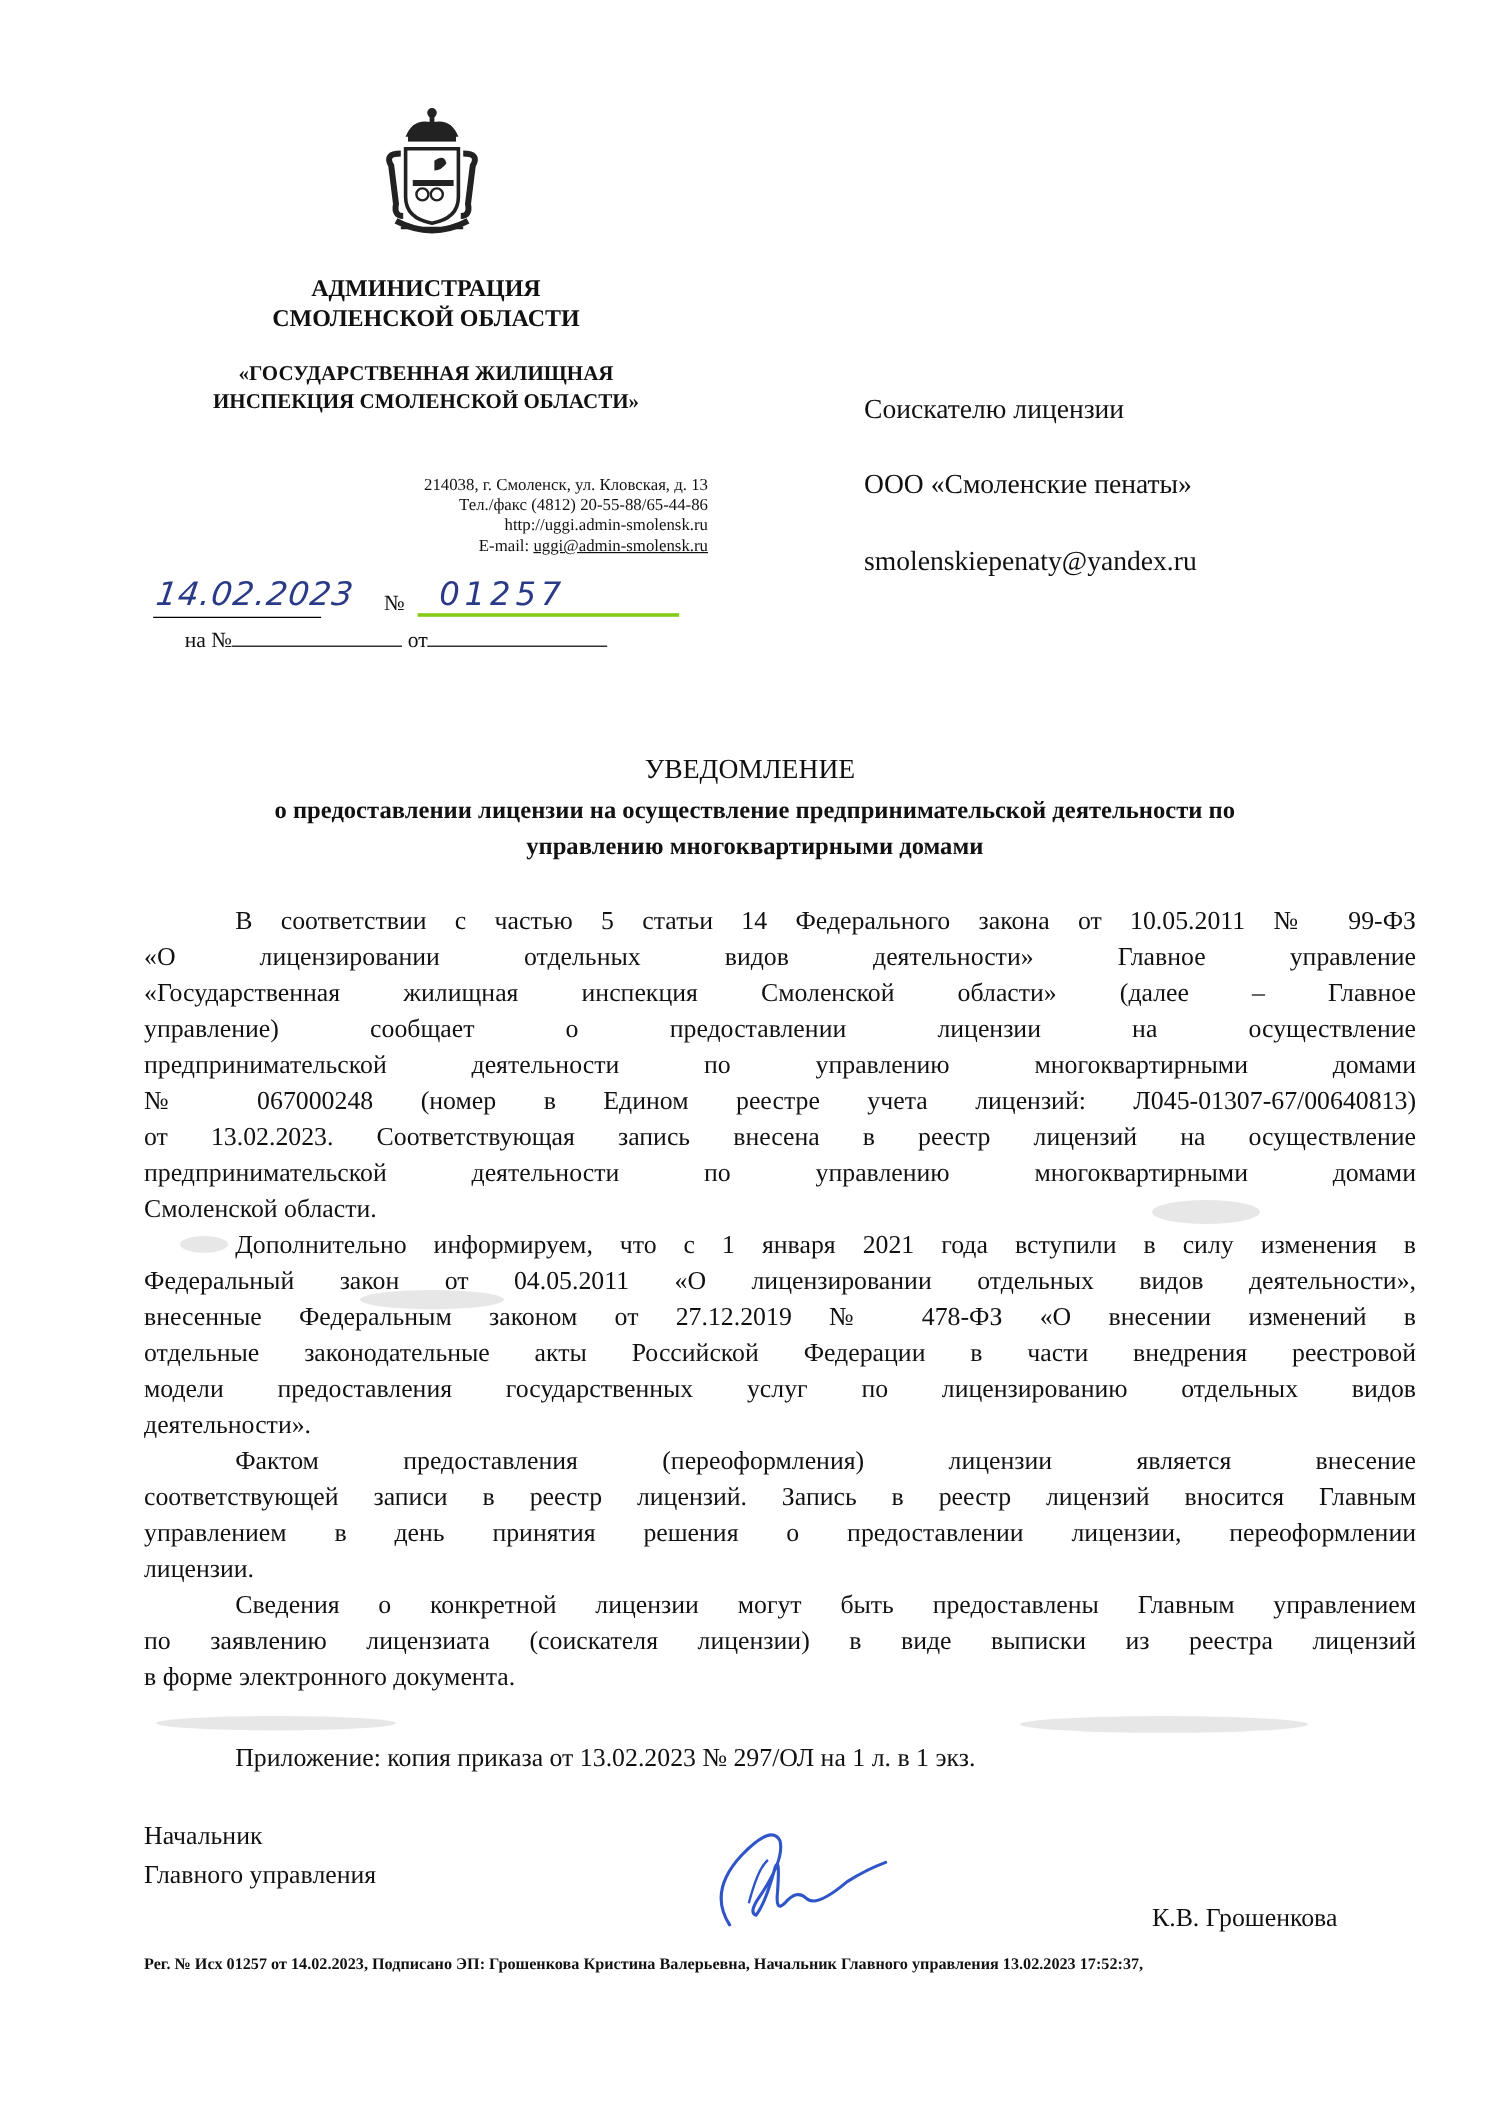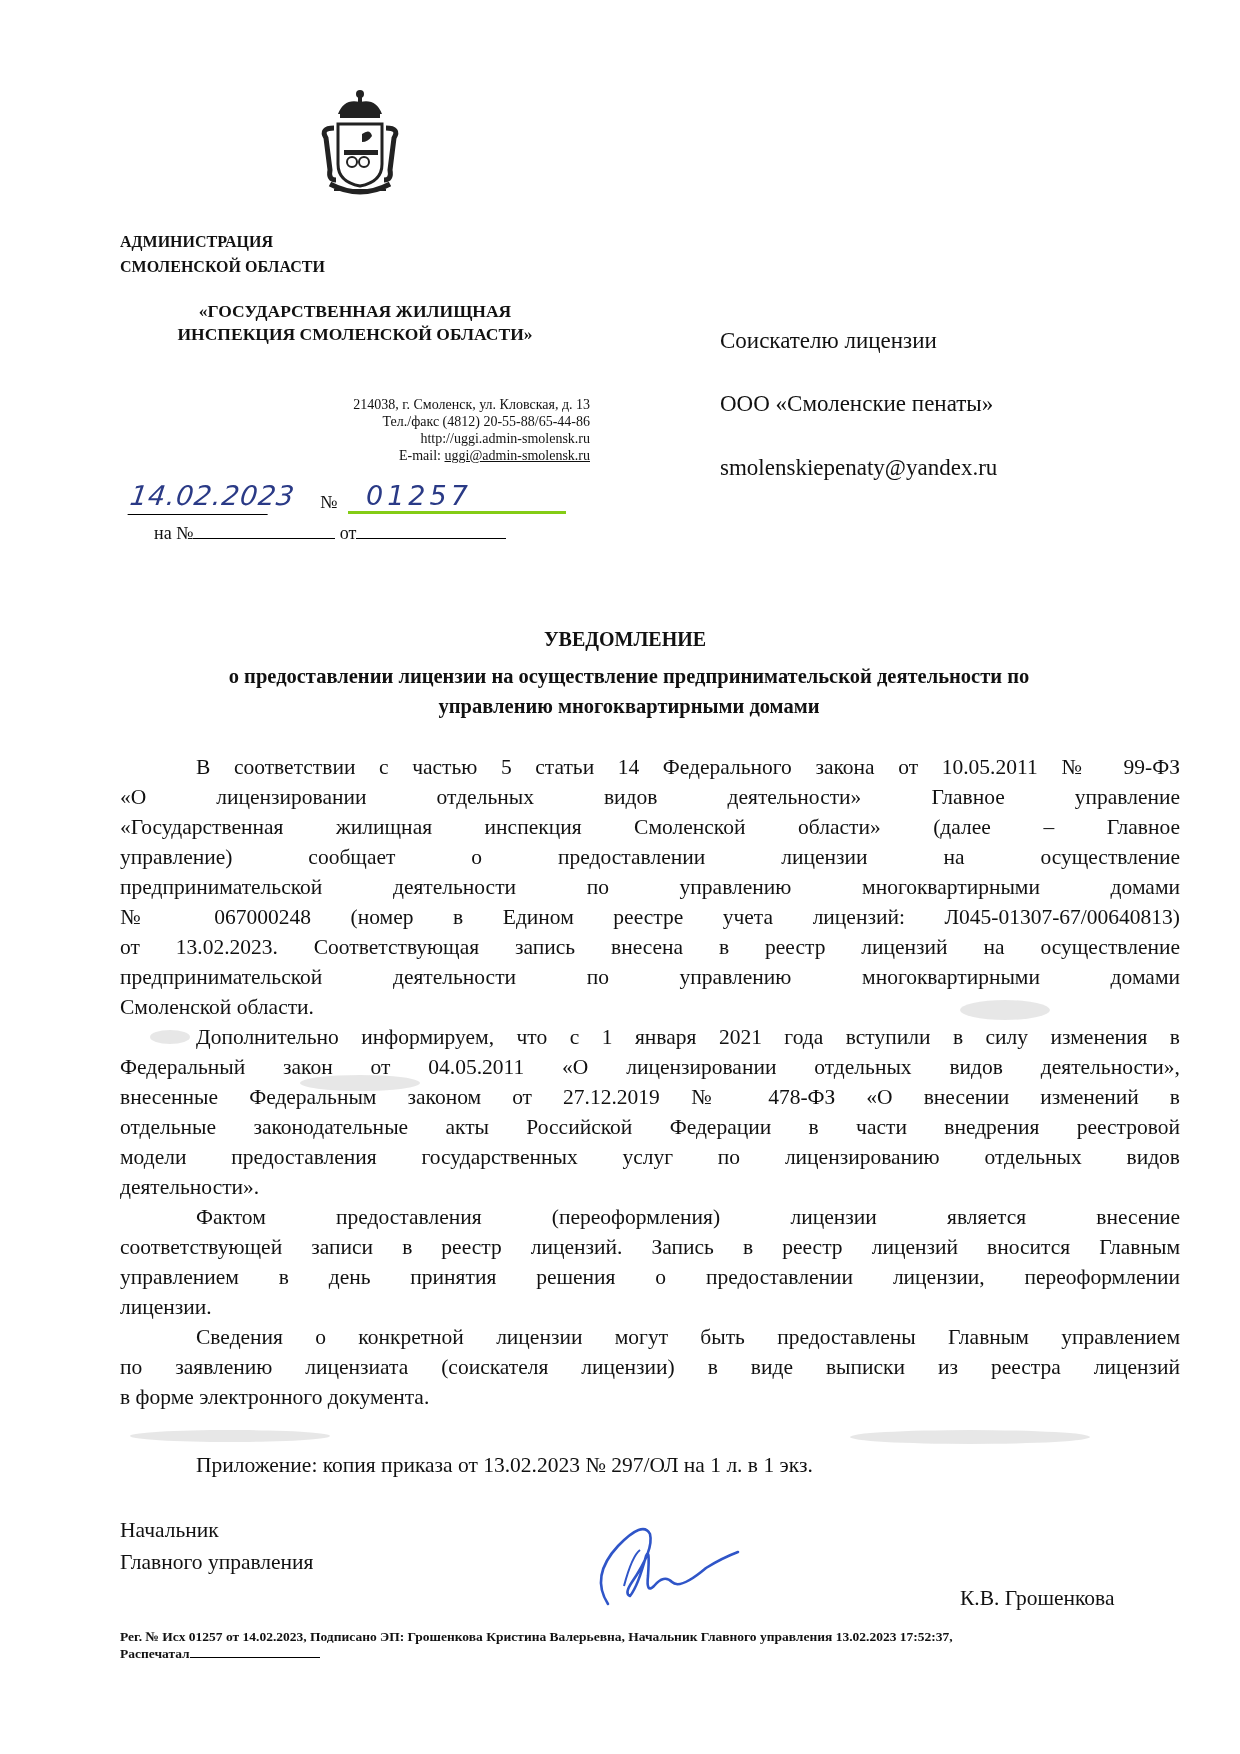--- a/index.html
+++ b/index.html
@@ -1,33 +1,33 @@
 <!DOCTYPE html>
 <html><head>
 <meta charset="utf-8">
 <style>
   html, body { margin: 0; padding: 0; background: #ffffff; }
   body { width: 1240px; height: 1754px; position: relative; overflow: hidden;
          font-family: "Liberation Serif", "DejaVu Serif", serif; color: #111; }
   .abs { position: absolute; }
   .coat { left: 300px; top: 84px; width: 120px; height: 120px; }
-  .org-title { left: 120px; width: 470px; top: 229px; font-weight: bold; font-size: 16px; line-height: 25px; text-align: left; }
+  .org-title { left: 120px; width: 470px; top: 229px; font-weight: bold; font-size: 20px; line-height: 25px; text-align: center; }
   .org-sub { left: 120px; width: 470px; top: 300px; font-weight: bold; font-size: 17.5px; line-height: 23px; text-align: center; }
   .contact { left: 120px; width: 470px; top: 396px; font-size: 14px; line-height: 17px; text-align: right; }
   .contact u { text-decoration: underline; }
   .reg-line { left: 120px; top: 488px; width: 455px; height: 30px; }
   .reg-date { position: absolute; left: 10px; top: -8px; width: 140px; border-bottom: 1px solid #000; height: 34px;
               font-family: "DejaVu Sans", sans-serif; font-style: italic; font-size: 27px; color: #2a3a86; letter-spacing: 1px; transform: skewX(-8deg); }
   .reg-no-label { position: absolute; left: 200px; top: 4px; font-size: 18px; }
   .reg-no { position: absolute; left: 228px; top: -8px; width: 218px; border-bottom: 3px solid #84cc16; height: 34px;
             font-family: "DejaVu Sans", sans-serif; font-style: italic; font-size: 27px; color: #2a3a86; letter-spacing: 4px; padding-left: 18px; box-sizing: border-box; }
   .ref-line { left: 154px; top: 522px; font-size: 18px; }
   .ref-line .blank { display: inline-block; border-bottom: 1px solid #000; height: 16px; vertical-align: baseline; }
   .addressee { left: 720px; font-size: 23px; }
-  .notice-title { left: 110px; width: 1030px; top: 628px; font-weight: bold; font-size: 20px; text-align: center; }
+  .notice-title { left: 110px; width: 1030px; top: 628px; font-weight: normal; font-size: 23px; text-align: center; }
   .notice-sub { left: 118px; width: 1022px; top: 661px; font-weight: bold; font-size: 20.5px; line-height: 30px; text-align: center; }
   .line { left: 120px; width: 1060px; font-size: 21.5px; line-height: 30px; white-space: nowrap; }
   .line.j { text-align: justify; text-align-last: justify; }
   .line.indent { left: 196px; width: 984px; }
   .sign-left { left: 120px; top: 1514px; font-size: 21.5px; line-height: 32px; }
   .sign-name { left: 960px; top: 1546px; font-size: 21.5px; margin-top: 40px; }
   .signature { left: 588px; top: 1516px; width: 160px; height: 90px; }
   .footer { left: 120px; top: 1628px; font-size: 13.5px; line-height: 17px; width: 1040px; font-weight: bold; }
   .footer .blank { display: inline-block; width: 130px; border-bottom: 1px solid #000; height: 12px; }
   .speck { position: absolute; background: rgba(120,120,120,0.18); border-radius: 50%; }
@@ -129,20 +129,19 @@
 <div class="abs signature">
   <svg width="160" height="90" viewBox="0 0 160 90">
     <path d="M20 88 Q2 60 30 30 Q55 4 62 18 Q66 34 44 66 Q36 78 42 80 Q50 70 58 40 Q62 30 60 60 Q58 78 66 70 Q76 58 84 66 Q92 74 118 52 Q134 42 150 36" fill="none" stroke="#2f55c8" stroke-width="2.6" stroke-linecap="round" stroke-linejoin="round"></path>
     <path d="M36 70 Q44 40 52 34" fill="none" stroke="#2f55c8" stroke-width="2"></path>
   </svg>
 </div>
 <div class="abs sign-name">К.В. Грошенкова</div>
 
 <div class="abs footer">
   <div>Рег. № Исх 01257 от 14.02.2023, Подписано ЭП: Грошенкова Кристина Валерьевна, Начальник Главного управления 13.02.2023 17:52:37,</div>
-  <div><span>Распечатал</span><span class="blank"></span></div>
 </div>
 
 <div class="speck" style="left:150px;top:1030px;width:40px;height:14px"></div>
 <div class="speck" style="left:960px;top:1000px;width:90px;height:20px"></div>
 <div class="speck" style="left:300px;top:1075px;width:120px;height:16px"></div>
 <div class="speck" style="left:130px;top:1430px;width:200px;height:12px"></div>
 <div class="speck" style="left:850px;top:1430px;width:240px;height:14px"></div>
 
 </body></html>

